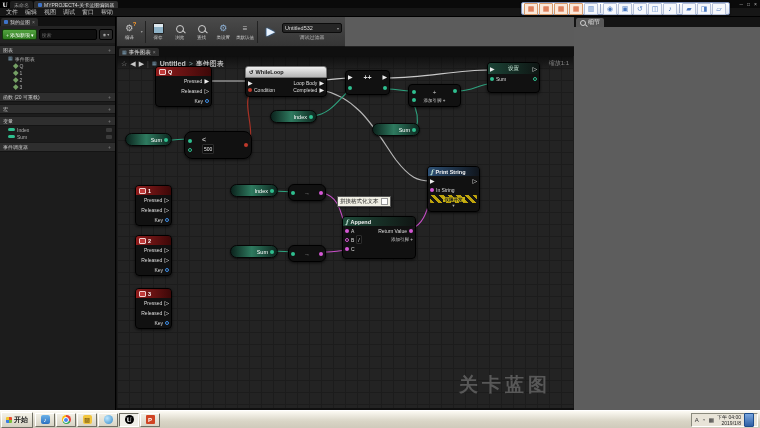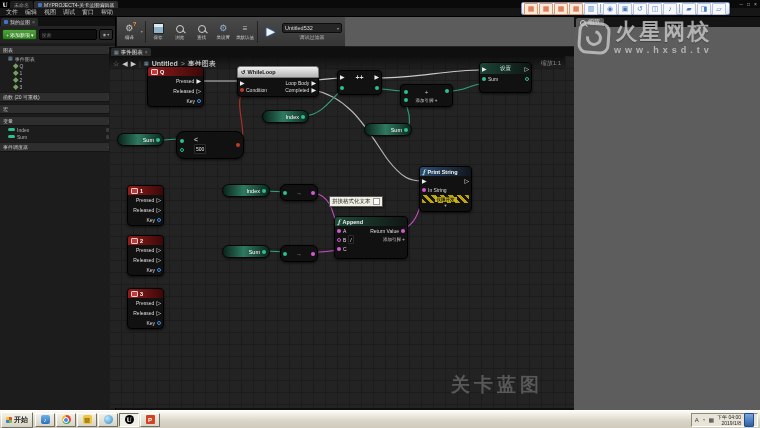--- a/index.html
+++ b/index.html
@@ -50,21 +50,21 @@
   .mag::after{content:"";position:absolute;width:3.5px;height:1.3px;background:#cfcfcf;right:-3px;bottom:-1px;transform:rotate(45deg);}
   .lines{font-size:8px;color:#c8c8c8;line-height:1;}
   .tsep{width:1px;height:22px;background:#222;margin:0 1px;}
   .playico{font-size:11px;color:#eaf4ff;text-shadow:0 0 2px #4aa0ff;line-height:1;}
   .dbggrp{margin-left:auto;display:flex;flex-direction:column;align-items:center;gap:1px;padding-right:1px;}
   .dbgbox{width:60px;height:10px;background:#252525;border:1px solid #0c0c0c;border-radius:2px;color:#ddd;font-size:5.5px;
     display:flex;align-items:center;justify-content:space-between;padding:0 2px;box-sizing:border-box;}
   .dbglabel{font-size:5px;color:#b8b8b8;}
   .tspacer{position:absolute;left:345px;top:17px;width:229px;height:30px;background:#5c5c5c;border-bottom:1px solid #222;box-sizing:border-box;}
   
-  .graph-panel{position:absolute;left:109px;top:47px;width:492px;height:361px;overflow:hidden;background:#141414;border-right:1px solid #000;box-sizing:border-box;}
+  .graph-panel{position:absolute;left:117px;top:47px;width:492px;height:361px;overflow:hidden;background:#141414;border-right:1px solid #000;box-sizing:border-box;}
   .gtabbar{height:9px;background:#0f0f0f;display:flex;align-items:flex-end;}
   .gtab{background:#2d2d2d;height:8px;display:flex;align-items:center;gap:2px;padding:0 3px;font-size:5.5px;color:#e0e0e0;border-radius:2px 2px 0 0;margin-left:2px;}
   .gtab .x{color:#888;font-size:5px;}
   .canvas{position:absolute;left:0;top:9px;right:0;bottom:0;background-color:#232323;
     background-image:linear-gradient(#1c1c1c 1px,transparent 1px),linear-gradient(90deg,#1c1c1c 1px,transparent 1px),
       linear-gradient(#141414 1px,transparent 1px),linear-gradient(90deg,#141414 1px,transparent 1px);
     background-size:12px 12px,12px 12px,96px 96px,96px 96px;}
   .gc{position:absolute;left:-117px;top:-56px;width:760px;height:428px;}
   .crumbs{position:absolute;left:117px;top:56px;width:456px;height:15px;display:flex;align-items:center;gap:3px;padding:0 4px;
     background:linear-gradient(rgba(10,10,10,.8),rgba(10,10,10,0));box-sizing:border-box;z-index:1;}
@@ -631,29 +631,20 @@
     <span class="bitem">▣</span>
     <span class="bitem">↺</span>
     <span class="bitem">◫</span>
     <span class="bitem">♪</span>
     <span class="bsep"></span>
     <span class="bitem">▰</span>
     <span class="bitem">◨</span>
     <span class="bitem">▱</span>
   </div>
 
-  <div class="brand">
-    <span class="blogo">
-        <span class="bswirl"></span>
-      </span>
-    <span class="btxt">
-      <span class="btitle">火星网校</span>
-      <span class="burl">www.hxsd.tv</span>
-    </span>
-  </div>
 
   <div class="taskbar">
     <div class="startbtn">
       <span class="flag"></span>
       <span>开始</span>
     </div>
     <div class="appbtn">
         <span class="ai media">♪</span>
       </div>
     <div class="appbtn">

